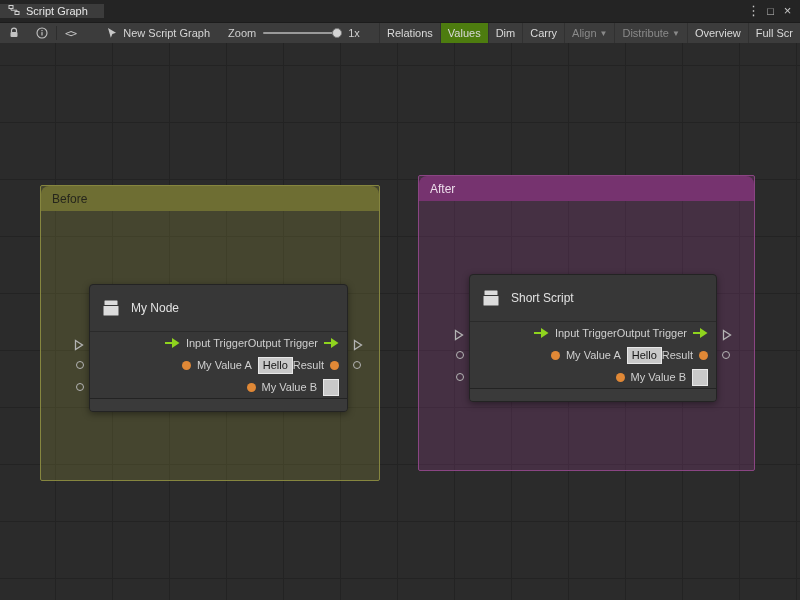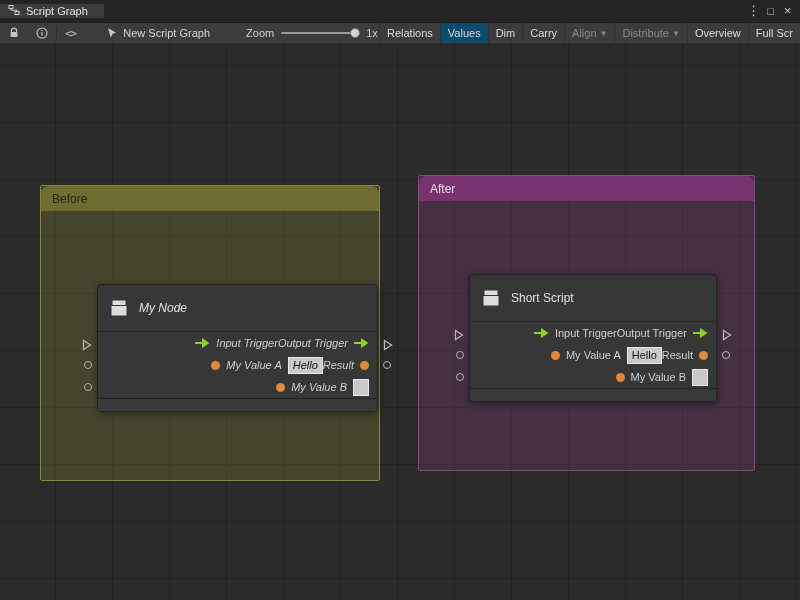--- a/index.html
+++ b/index.html
@@ -17,29 +17,29 @@
   .wc.sq{font-size:11px;}
 
   
   .toolbar{position:absolute;top:22px;left:0;right:0;height:20px;background:#3c3c3c;
            border-top:1px solid #1c1c1c;border-bottom:1px solid #222;
            display:flex;align-items:center;font-size:11px;color:#dadada;}
   .ticon{display:flex;align-items:center;justify-content:center;height:100%;padding:0 8px;}
   .tsep{width:1px;height:14px;background:#2d2d2d;}
   .code-glyph{font-family:"DejaVu Sans Mono",monospace;font-size:11px;color:#c4c4c4;letter-spacing:-1px;}
   .newgraph{display:flex;align-items:center;gap:5px;margin-left:22px;color:#d6d6d6;}
-  .zoomwrap{display:flex;align-items:center;gap:7px;margin-left:36px;color:#cfcfcf;}
+  .zoomwrap{display:flex;align-items:center;gap:7px;margin-left:18px;color:#cfcfcf;}
   .slider{position:relative;width:78px;height:10px;}
   .slider .track{position:absolute;left:0;right:0;top:4px;height:2px;background:#9a9a9a;border-radius:1px;}
   .slider .handle{position:absolute;right:-1px;top:0;width:10px;height:10px;border-radius:50%;
                   background:#d4d4d4;border:1px solid #777;box-sizing:border-box;}
   .tbtns{margin-left:auto;display:flex;align-items:stretch;height:100%;}
   .tbtn{display:flex;align-items:center;padding:0 7px;border-left:1px solid #313131;cursor:default;
         white-space:nowrap;}
-  .tbtn.selected{background:#0c4a6e;}
+  .tbtn.selected{background:#4d7c0f;}
   .tbtn.disabled{color:#8a8a8a;}
   .caret{margin-left:3px;font-size:8px;position:relative;top:0px;}
 
   
   .canvas{position:absolute;top:43px;left:0;right:0;bottom:0;background-color:#2b2b2b;
           background-image:
             linear-gradient(to right,#232323 1px,transparent 1px),
             linear-gradient(to bottom,#232323 1px,transparent 1px);
           background-size:57px 57px;background-position:55px 22px;}
 
@@ -162,21 +162,21 @@
     </span>
   </div>
 
   <div class="canvas">
 
     <div class="group group-before">
       <div class="group-header">
         <span>Before</span>
       </div>
 
-      <div class="node" style="left:56px;top:98px;width:281px;font-style:italic;">
+      <div class="node" style="left:48px;top:98px;width:259px;">
         <div class="node-header">
           <span class="node-icon">
             <svg width="22" height="22" viewBox="0 0 22 22">
               <rect x="4.5" y="3.5" width="13" height="4.5" rx="0.5" fill="#dcdcdc"></rect>
               <rect x="3.5" y="9" width="15" height="9.5" rx="0.5" fill="#dcdcdc"></rect>
             </svg>
           </span>
           <span class="node-title">My Node</span>
         </div>
         <div class="row">

